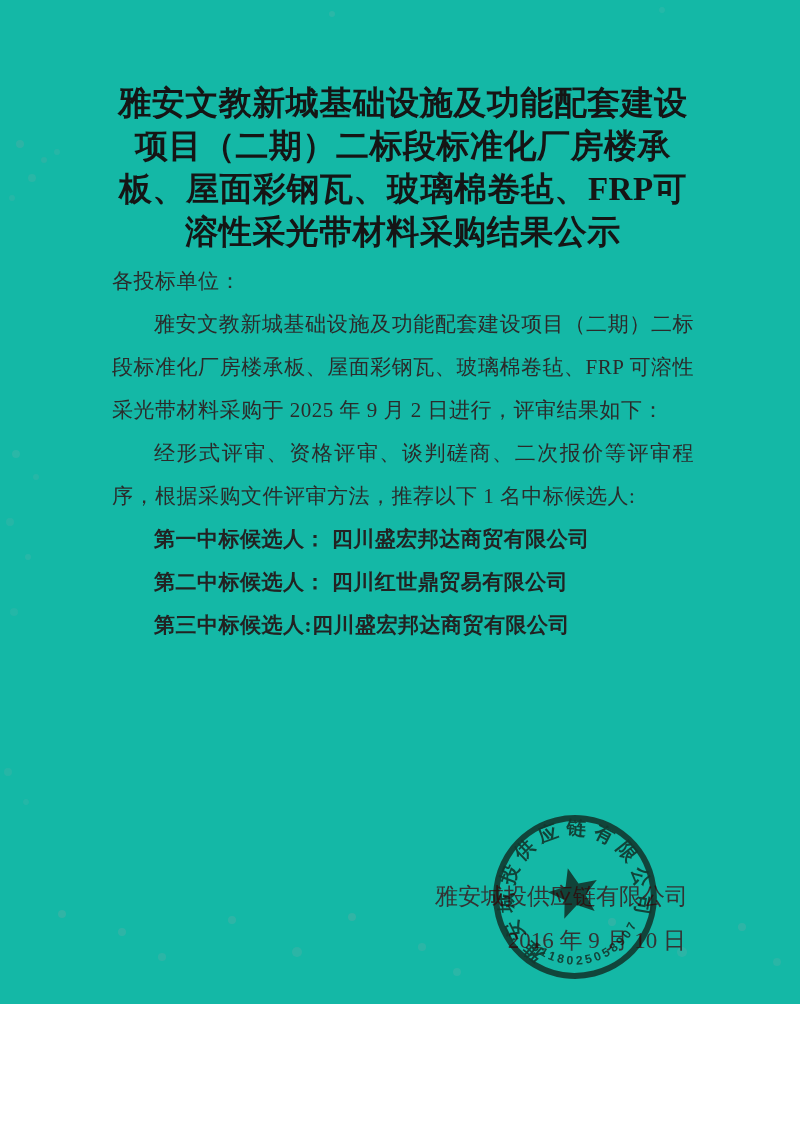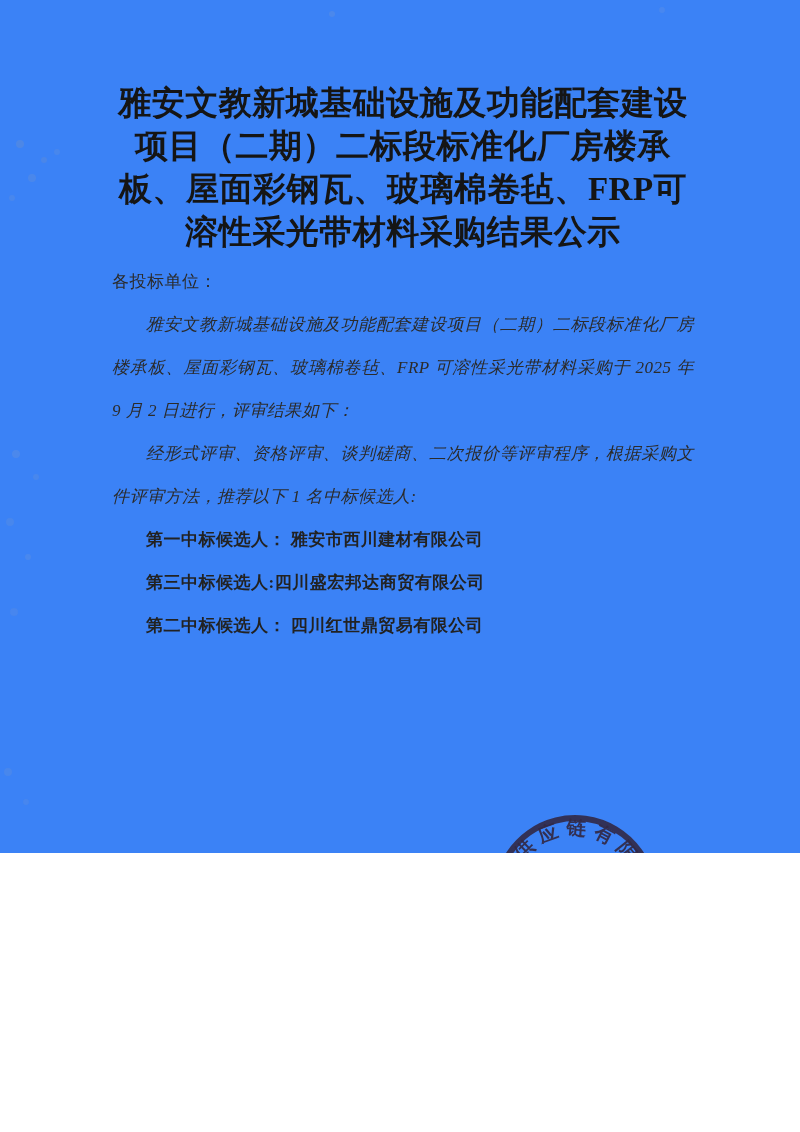--- a/index.html
+++ b/index.html
@@ -1,49 +1,49 @@
 <!DOCTYPE html>
 <html><head>
 <meta charset="utf-8">
 <style>
   * { margin: 0; padding: 0; box-sizing: border-box; }
   html, body { background: #ffffff; }
   .page {
     position: relative;
     width: 800px;
-    height: 853px;
+    height: 1004px;
     margin: 0 auto;
-    background: #3b82f6;
+    background: #14b8a6;
     overflow: hidden;
     font-family: "Liberation Serif", serif;
     color: #2b2b2b;
   }
   .content {
     position: absolute;
     left: 112px;
     top: 82px;
     width: 582px;
   }
   .title {
     font-size: 33px;
     font-weight: 700;
     line-height: 43px;
     text-align: center;
     color: #151515;
     letter-spacing: 0.5px;
     margin-bottom: 6px;
   }
   .body-text p {
-    font-size: 17px;
+    font-size: 21px;
     line-height: 43px;
     text-align: justify;
     letter-spacing: 0.5px;
   }
   .salutation { text-indent: 0; }
-  .para { text-indent: 2em; font-style: italic; }
+  .para { text-indent: 2em; }
   .candidate {
     font-weight: 700;
     text-indent: 2em;
     text-align: left !important;
     color: #222;
   }
   .signature-block {
     position: absolute;
     right: 112px;
     top: 875px;
@@ -117,23 +117,23 @@
   <div class="content">
     <h1 class="title">雅安文教新城基础设施及功能配套建设项目（二期）二标段标准化厂房楼承板、屋面彩钢瓦、玻璃棉卷毡、FRP可溶性采光带材料采购结果公示</h1>
 
     <div class="body-text">
       <p class="salutation">各投标单位：</p>
 
       <p class="para">雅安文教新城基础设施及功能配套建设项目（二期）二标段标准化厂房楼承板、屋面彩钢瓦、玻璃棉卷毡、FRP 可溶性采光带材料采购于 2025 年 9 月 2 日进行，评审结果如下：</p>
 
       <p class="para">经形式评审、资格评审、谈判磋商、二次报价等评审程序，根据采购文件评审方法，推荐以下 1 名中标候选人:</p>
 
-      <p class="candidate">第一中标候选人： 雅安市西川建材有限公司</p>
+      <p class="candidate">第一中标候选人： 四川盛宏邦达商贸有限公司</p>
+      <p class="candidate">第二中标候选人： 四川红世鼎贸易有限公司</p>
       <p class="candidate">第三中标候选人:四川盛宏邦达商贸有限公司</p>
-      <p class="candidate">第二中标候选人： 四川红世鼎贸易有限公司</p>
 
     </div>
   </div>
 
   <div class="signature-block">
     <div class="signer">雅安城投供应链有限公司</div>
     <div class="sign-date">2016 年 9 月 10 日</div>
   </div>
 
   <svg class="seal" viewBox="0 0 170 170" aria-hidden="true">

